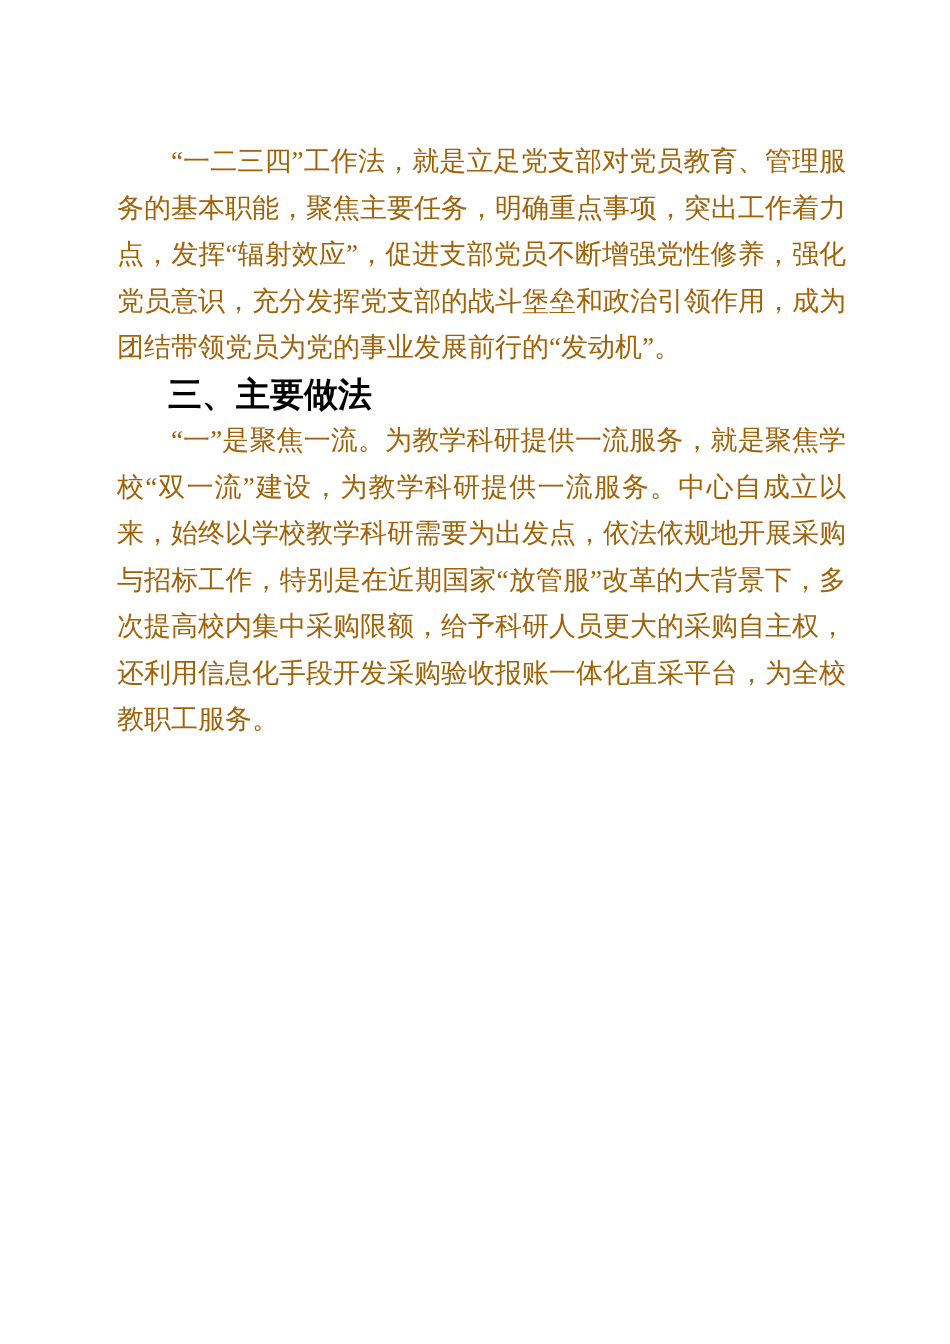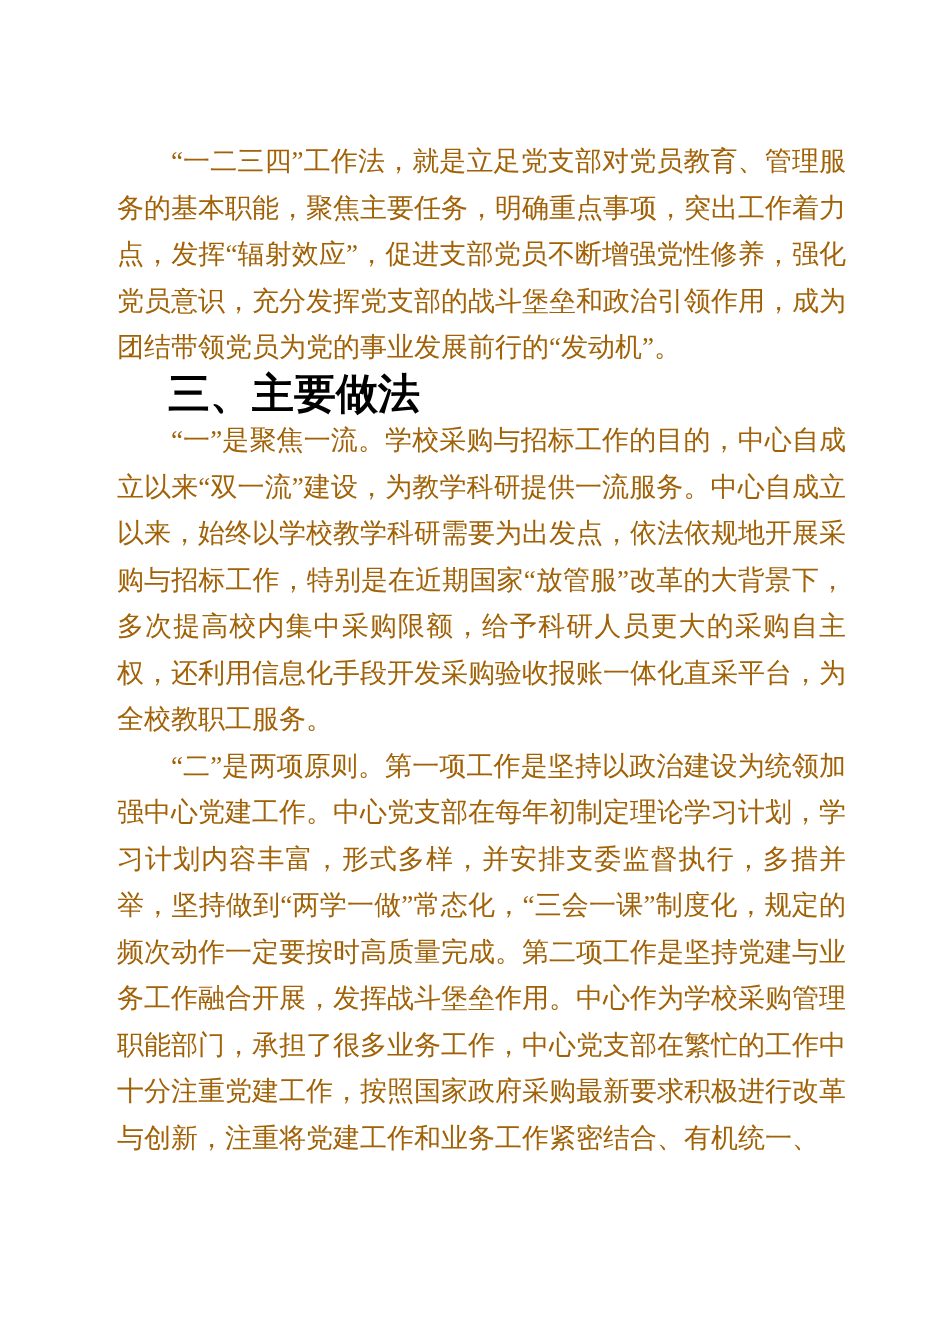--- a/index.html
+++ b/index.html
@@ -30,30 +30,29 @@
     text-justify: inter-character;
     text-indent: 54px;
     word-break: break-all;
     overflow-wrap: anywhere;
   }
   .heading {
     margin: 0;
     color: #000000;
     font-family: "Liberation Sans", "DejaVu Sans", sans-serif;
     font-weight: 700;
-    font-size: 42px;
+    font-size: 34px;
     line-height: 46.5px;
     text-indent: 51px;
     text-align: left;
     word-break: break-all;
   }
 </style>
 </head>
 <body>
 
 <div class="page">
   <div class="content">
     <p class="body-para">“一二三四”工作法，就是立足党支部对党员教育、管理服务的基本职能，聚焦主要任务，明确重点事项，突出工作着力点，发挥“辐射效应”，促进支部党员不断增强党性修养，强化党员意识，充分发挥党支部的战斗堡垒和政治引领作用，成为团结带领党员为党的事业发展前行的“发动机”。</p>
     <h3 class="heading">三、主要做法</h3>
-    <p class="body-para">“一”是聚焦一流。学校采购与招标工作的目的，中心自成立以来“双一流”建设，为教学科研提供一流服务。中心自成立以来，始终以学校教学科研需要为出发点，依法依规地开展采购与招标工作，特别是在近期国家“放管服”改革的大背景下，多次提高校内集中采购限额，给予科研人员更大的采购自主权，还利用信息化手段开发采购验收报账一体化直采平台，为全校教职工服务。</p>
-    <p class="body-para">“二”是两项原则。第一项工作是坚持以政治建设为统领加强中心党建工作。中心党支部在每年初制定理论学习计划，学习计划内容丰富，形式多样，并安排支委监督执行，多措并举，坚持做到“两学一做”常态化，“三会一课”制度化，规定的频次动作一定要按时高质量完成。第二项工作是坚持党建与业务工作融合开展，发挥战斗堡垒作用。中心作为学校采购管理职能部门，承担了很多业务工作，中心党支部在繁忙的工作中十分注重党建工作，按照国家政府采购最新要求积极进行改革与创新，注重将党建工作和业务工作紧密结合、有机统一、</p>
+    <p class="body-para">“一”是聚焦一流。为教学科研提供一流服务，就是聚焦学校“双一流”建设，为教学科研提供一流服务。中心自成立以来，始终以学校教学科研需要为出发点，依法依规地开展采购与招标工作，特别是在近期国家“放管服”改革的大背景下，多次提高校内集中采购限额，给予科研人员更大的采购自主权，还利用信息化手段开发采购验收报账一体化直采平台，为全校教职工服务。</p>
   </div>
 </div>
 
 </body></html>

